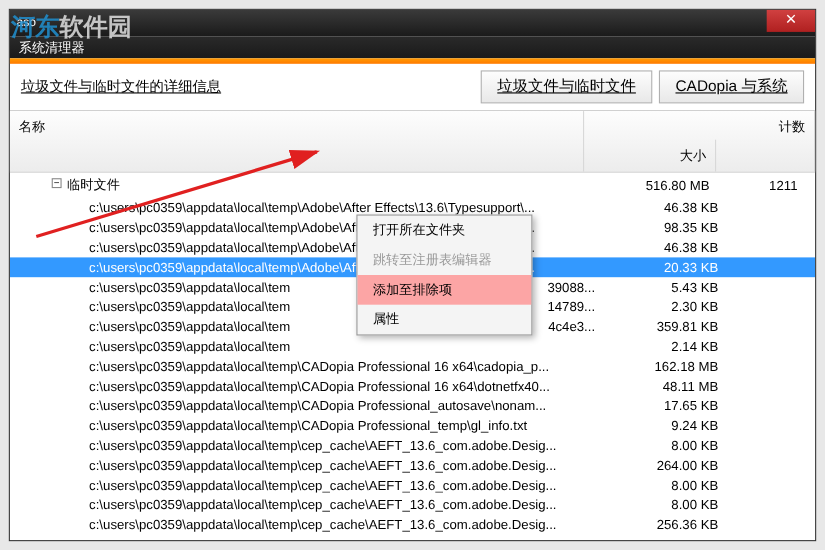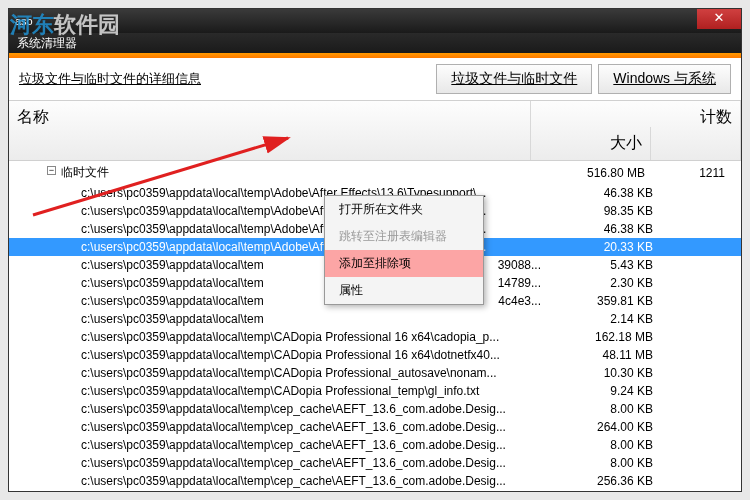--- a/index.html
+++ b/index.html
@@ -8,21 +8,21 @@
 .titlebar { height: 22px; background: linear-gradient(#3a3a3a, #1a1a1a); color: #fff; display: flex; align-items: center; padding: 12px 6px; font-size: 11px; position: relative; }
 .sub-title { height: 20px; background: linear-gradient(#2a2a2a, #1a1a1a); color: #fff; display: flex; align-items: center; padding: 0 8px; font-size: 12px; }
 .close-btn { position: absolute; right: 0; top: 0; width: 44px; height: 20px; background: linear-gradient(#d04040, #b02020); color: #fff; text-align: center; font-size: 13px; line-height: 18px; cursor: pointer; }
 .orange-bar { height: 5px; background: linear-gradient(#ff9a00, #ff7a00); }
 .watermark { position: absolute; top: 10px; left: 10px; font-size: 22px; color: #e0e0e0; font-weight: bold; z-index: 50; pointer-events: none; opacity: 0.85; }
 .watermark .hl { color: #2090d0; }
 .header-row { display: flex; align-items: center; padding: 6px 10px; border-bottom: 1px solid #d0d0d0; text-decoration: underline; }
 .header-label { font-size: 13px; flex: 1; }
 .btn { background: linear-gradient(#fdfdfd, #e8e8e8); border: 1px solid #b0b0b0; padding: 5px 14px; font-size: 14px; margin-left: 6px; cursor: pointer; }
 .table { width: 100%; }
-.thead { display: flex; background: linear-gradient(#fdfdfd, #ececec); border-bottom: 1px solid #d0d0d0; font-size: 16px; }
+.thead { display: flex; background: linear-gradient(#fdfdfd, #ececec); border-bottom: 1px solid #d0d0d0; font-size: 12px; }
 .th { padding: 6px 8px; border-right: 1px solid #d8d8d8; }
 .th-name { flex: 1; }
 .th-size { width: 120px; text-align: right; margin-top: 26px; }
 .th-count { width: 90px; text-align: right; }
 .tbody { height: 378px; overflow-y: scroll; font-size: 12px; }
 .group-row { display: flex; align-items: center; padding: 3px 8px 3px 52px; position: relative; }
 .group-row .tree-toggle { position: absolute; left: 38px; top: 5px; width: 9px; height: 9px; border: 1px solid #888; font-size: 9px; line-height: 7px; text-align: center; cursor: pointer; }
 .row { display: flex; padding: 2px 0 2px 72px; white-space: nowrap; }
 .row.selected { background: #3399ff; color: #fff; }
 .cell-name { flex: 1; overflow: hidden; text-overflow: ellipsis; }
@@ -43,21 +43,21 @@
     <div class="close-btn">✕</div>
   </div>
   <div class="sub-title">
     <span>系统清理器</span>
   </div>
   <div class="orange-bar"></div>
 
   <div class="header-row">
     <div class="header-label">垃圾文件与临时文件的详细信息</div>
     <button class="btn">垃圾文件与临时文件</button>
-    <button class="btn">Windows 与系统</button>
+    <button class="btn">CADopia 与系统</button>
   </div>
 
   <div class="table">
     <div class="thead">
       <div class="th th-name">名称</div>
       <div class="th th-size">大小</div>
       <div class="th th-count">计数</div>
     </div>
     <div class="tbody">
       <div class="group-row">
@@ -112,21 +112,21 @@
             <span class="cell-size">162.18 MB</span>
             <span class="cell-count"></span>
           </div>
           <div class="row">
             <span class="cell-name">c:\users\pc0359\appdata\local\temp\CADopia Professional 16 x64\dotnetfx40...</span>
             <span class="cell-size">48.11 MB</span>
             <span class="cell-count"></span>
           </div>
           <div class="row">
             <span class="cell-name">c:\users\pc0359\appdata\local\temp\CADopia Professional_autosave\nonam...</span>
-            <span class="cell-size">10.30 KB</span>
+            <span class="cell-size">17.65 KB</span>
             <span class="cell-count"></span>
           </div>
           <div class="row">
             <span class="cell-name">c:\users\pc0359\appdata\local\temp\CADopia Professional_temp\gl_info.txt</span>
             <span class="cell-size">9.24 KB</span>
             <span class="cell-count"></span>
           </div>
           <div class="row">
             <span class="cell-name">c:\users\pc0359\appdata\local\temp\cep_cache\AEFT_13.6_com.adobe.Desig...</span>
             <span class="cell-size">8.00 KB</span>

